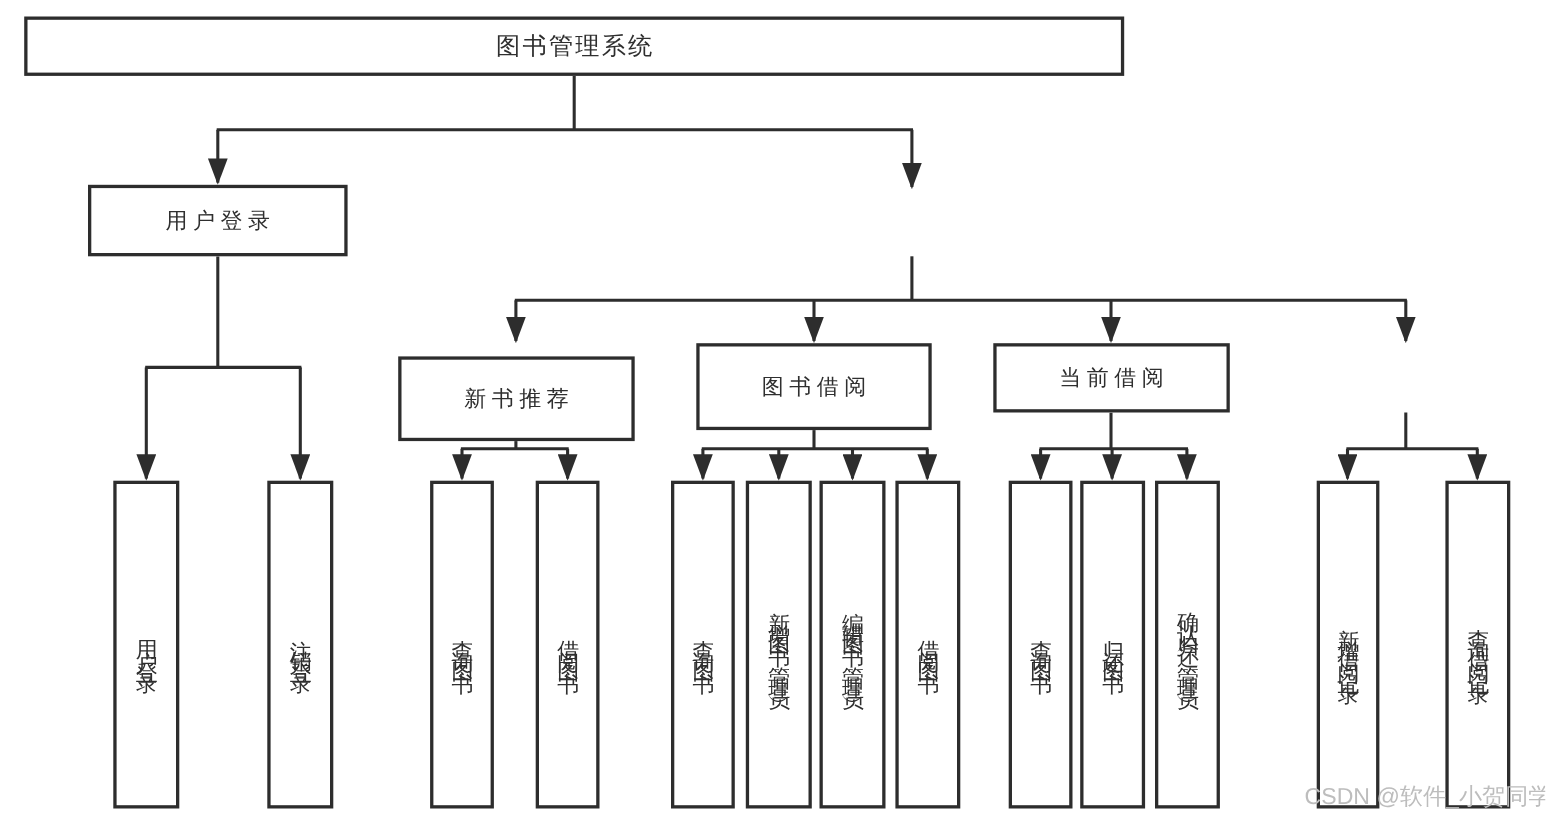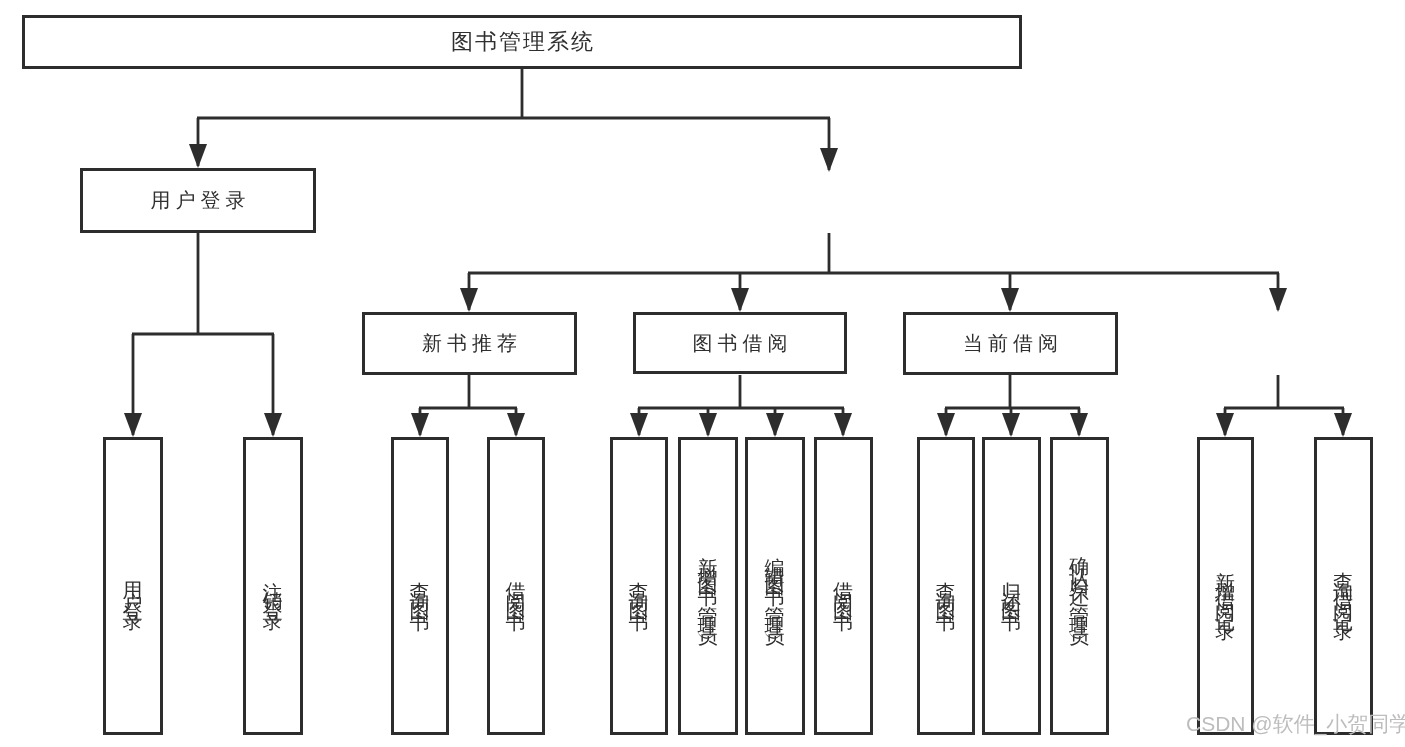--- a/index.html
+++ b/index.html
@@ -99,24 +99,24 @@
   </svg>
 
   <div class="node hbox rootbox" style="left:22px;top:15px;width:1000px;height:54px;">
     <span>图书管理系统</span>
   </div>
 
   <div class="node hbox" style="left:80px;top:168px;width:236px;height:65px;">
     <span>用户登录</span>
   </div>
 
-  <div class="node hbox" style="left:362px;top:312px;width:215px;height:63px;">
+  <div class="node hbox" style="left:362px;top:324px;width:215px;height:77px;">
     <span>新书推荐</span>
   </div>
-  <div class="node hbox" style="left:633px;top:312px;width:214px;height:62px;">
+  <div class="node hbox" style="left:633px;top:312px;width:214px;height:79px;">
     <span>图书借阅</span>
   </div>
   <div class="node hbox" style="left:903px;top:312px;width:215px;height:63px;">
     <span>当前借阅</span>
   </div>
 
   <div class="node vbox" style="left:103px;top:437px;width:60px;height:298px;">
     <span>用户登录</span>
   </div>
   <div class="node vbox" style="left:243px;top:437px;width:60px;height:298px;">

